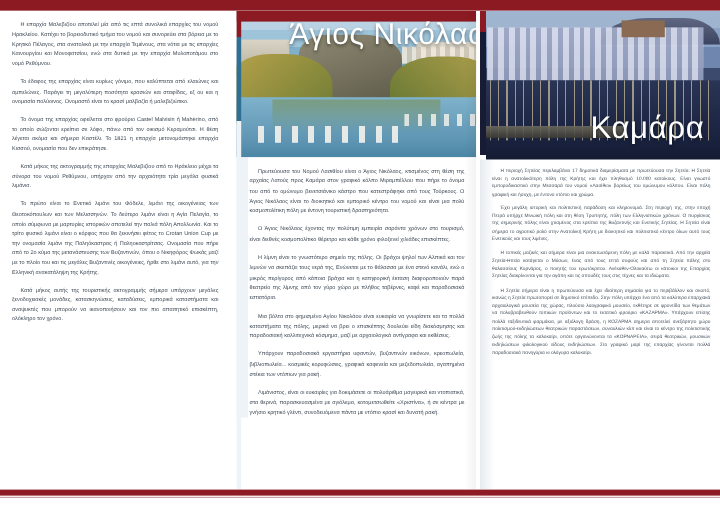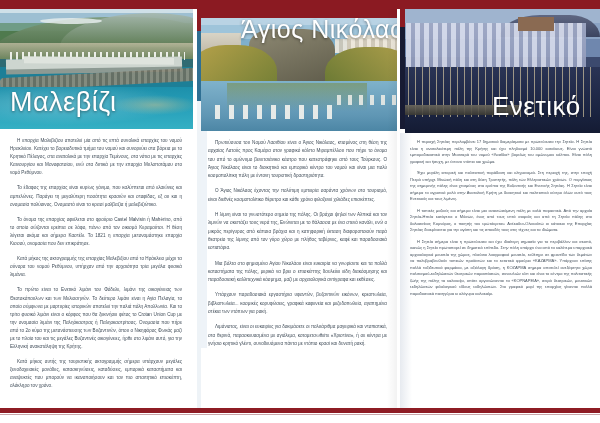--- a/index.html
+++ b/index.html
@@ -251,34 +251,20 @@
 </head>
 <body>
 
 <div id="page">
 
   <div class="rule-top"></div>
 
   <div class="cols">
 
     <div class="col col-1">
-      <div class="photo photo-1">
-        <div class="ph1-sky"></div>
-        <div class="ph1-hill"></div>
-        <div class="ph1-hill2"></div>
-        <div class="ph1-snow"></div>
-        <div class="ph1-town"></div>
-        <div class="ph1-boats"></div>
-        <div class="ph1-mole"></div>
-        <div class="ph1-pier"></div>
-        <div class="ph1-rocks"></div>
-        <div class="ph1-water-shine"></div>
-        <div class="ph1-reef"></div>
-        <div class="title title-1">Μαλεβίζι</div>
-      </div>
       <div class="body-wrap body-1">
         <p class="tx indent">Η επαρχία Μαλεβιζίου αποτελεί μία από τις επτά συνολικά επαρχίες του νομού Ηρακλείου. Κατέχει το βορειοδυτικό τμήμα του νομού και συνορεύει στα βόρεια με το Κρητικό Πέλαγος, στα ανατολικά με την επαρχία Τεμένους, στα νότια με τις επαρχίες Καινουργίου και Μονοφατσίου, ενώ στα δυτικά με την επαρχία Μυλοποτάμου στο νομό Ρεθύμνου.</p>
         <p class="tx indent">Το έδαφος της επαρχίας είναι κυρίως γόνιμο, που καλύπτεται από ελαιώνες και αμπελώνες. Παράγει τη μεγαλύτερη ποσότητα κρασιών και σταφίδας, εξ ου και η ονομασία πολύοινος. Ονομαστό είναι το κρασί μαλβαζία ή μαλεβιζιώτικο.</p>
         <p class="tx indent">Το όνομα της επαρχίας οφείλεται στο φρούριο Castel Malvisin ή Mahèrino, από το οποίο σώζονται ερείπια σε λόφο, πάνω από τον οικισμό Κεραμούτσι. Η θέση λέγεται ακόμα και σήμερα Καστέλι. Το 1821 η επαρχία μετονομάστηκε επαρχία Κισσού, ονομασία που δεν επικράτησε.</p>
         <p class="tx indent">Κατά μήκος της ακτογραμμής της επαρχίας Μαλεβιζίου από το Ηράκλειο μέχρι τα σύνορα του νομού Ρεθύμνου, υπήρχαν από την αρχαιότητα τρία μεγάλα φυσικά λιμάνια.</p>
         <p class="tx indent">Το πρώτο είναι το Ενετικό λιμάνι του Φόδελε, λιμάνι της οικογένειας των Θεοτοκόπουλων και των Μελισσηνών. Το δεύτερο λιμάνι είναι η Αγία Πελαγία, το οποίο σύμφωνα με μαρτυρίες ιστορικών αποτελεί την παλιά πόλη Απολλωνία. Και το τρίτο φυσικό λιμάνι είναι ο κόρφος που θα ξεκινήσει φέτος το Crotan Union Cup με την ονομασία λιμάνι της Παληόκαστρας ή Παληοκαστρίτσας. Ονομασία που πήρε από το 2ο κύμα της μετανάστευσης των Βυζαντινών, όπου ο Νικηφόρος Φωκάς μαζί με το πλοίο του και τις μεγάλες Βυζαντινές οικογένειες, ήρθε στο λιμάνι αυτό, για την Ελληνική ανακατάληψη της Κρήτης.</p>
         <p class="tx indent">Κατά μήκος αυτής της τουριστικής ακτογραμμής σήμερα υπάρχουν μεγάλες ξενοδοχειακές μονάδες, κατασκηνώσεις, καταδύσεις, εμπορικά καταστήματα και αναψυκτές που μπορούν να ικανοποιήσουν και τον πιο απαιτητικό επισκέπτη, ολόκληρο τον χρόνο.</p>
       </div>
     </div>
 
@@ -316,21 +302,21 @@
 
     <div class="col col-3">
       <div class="photo photo-3">
         <div class="ph3-base"></div>
         <div class="ph3-hill"></div>
         <div class="ph3-town"></div>
         <div class="ph3-fort"></div>
         <div class="ph3-sea"></div>
         <div class="ph3-lights"></div>
         <div class="ph3-dock"></div>
-        <div class="title title-3">Ενετικό</div>
+        <div class="title title-3">Καμάρα</div>
       </div>
       <div class="body-wrap body-3">
         <p class="tx indent">Η περιοχή Σητείας περιλαμβάνει 17 δημοτικά διαμερίσματα με πρωτεύουσα την Σητεία. Η Σητεία είναι η ανατολικότερη πόλη της Κρήτης και έχει πληθυσμό 10.000 κατοίκους. Είναι γνωστό εμποροδικαστικό στην Μεσσαρά του νομού «Λασίθιο» βορείως του ομώνυμου κόλπου. Είναι πόλη γραφική και ήσυχη, με έντονο ντόπιο και χρώμα.</p>
         <p class="tx indent">Έχει μεγάλη ιστορική και πολιτιστική παράδοση και κληρονομιά. Στη περιοχή της, στην εποχή Πετρά υπήρχε Μινωική πόλη και στη θέση Τρυπητής, πόλη των Ελληνιστικών χρόνων. Ο πυργίσκος της σημερινής πόλης είναι χτισμένος στα ερείπια της Βυζαντινής και Ενετικής Σητείας. Η Σητεία είναι σήμερα το αγροτικό ρολό στην Ανατολική Κρήτη με διοικητικό και πολιτιστικό κέντρο όλων αυτό τους Ενετικούς και τους λιμένες.</p>
         <p class="tx indent">Η τοπικές μαζικές και σήμερα είναι μια ανακτωσάμενη πόλη με καλά παρακτικά. Από την αρχαία Σητεία-Ηπεία κατάγεται ο Μύσων, ένας από τους επτά σοφούς και από τη Σητεία πάλης στο θαλασσίους Κορνάρος, ο ποιητής του ερωτόκριτου. Ανέκαθεν-Ολοκαύτω οι κάτοικοι της Επαρχίας Σητείας διακρίνονται για την αγάπη και τις σπουδές τους στις τέχνες και τα ιδιώματα.</p>
         <p class="tx indent">Η Σητεία σήμερα είναι η πρωτεύουσα και έχει ιδιαίτερη σημασία για το περιβάλλον και σκοπό, ικανώς η Σητεία πρωτοπορεί σε δημοτικό επίπεδο. Στην πόλη υπάρχει ένα από τα καλύτερα επαρχιακά αρχαιολογικά μουσεία της χώρας, πλούσιο λαογραφικό μουσείο, εκθέτηρε σε φροντίδα των θεμάτων να πολυβραβευθούν τοπικών προϊόντων και το εκτατικό φρούριο «ΚΑΖΑΡΜΑ». Υπάρχουν επίσης πολλά ταξιδευτικά φαρμάκια, με αξιόλογη δράση, η ΚΟΖΑΡΜΑ σημερα αποτελεί ανεξάρτητο χώρο πολιτισμού-εκδηλώσεων θεατρικών παραστάσεων, συναυλιών κλπ και είναι το κέντρο της πολιτιστικής ζωής της πόλης τα καλοκαίρι, οπότε οργανώνονται τα «ΚΟΡΝΑΡΕΙΑ», σειρά θεατρικών, μουσικών εκδηλώσεων φιλολογικού είδους εκδηλώσεων. Στο γραφικό μαρί της επαρχίας γίνονται πολλά παραδοσιακά πανηγύρια κι ολόγυρα καλοκαίρι.</p>
       </div>
       <div class="edge-dark"></div>
       <div class="fold-left"></div>
     </div>

